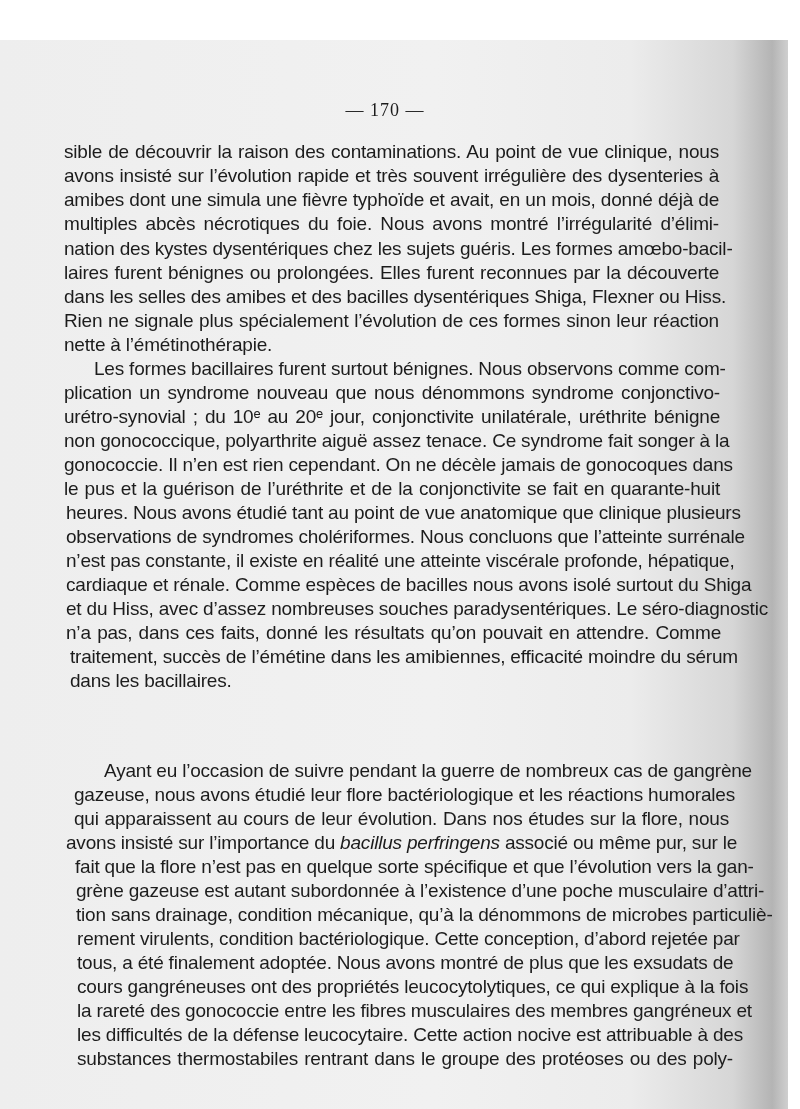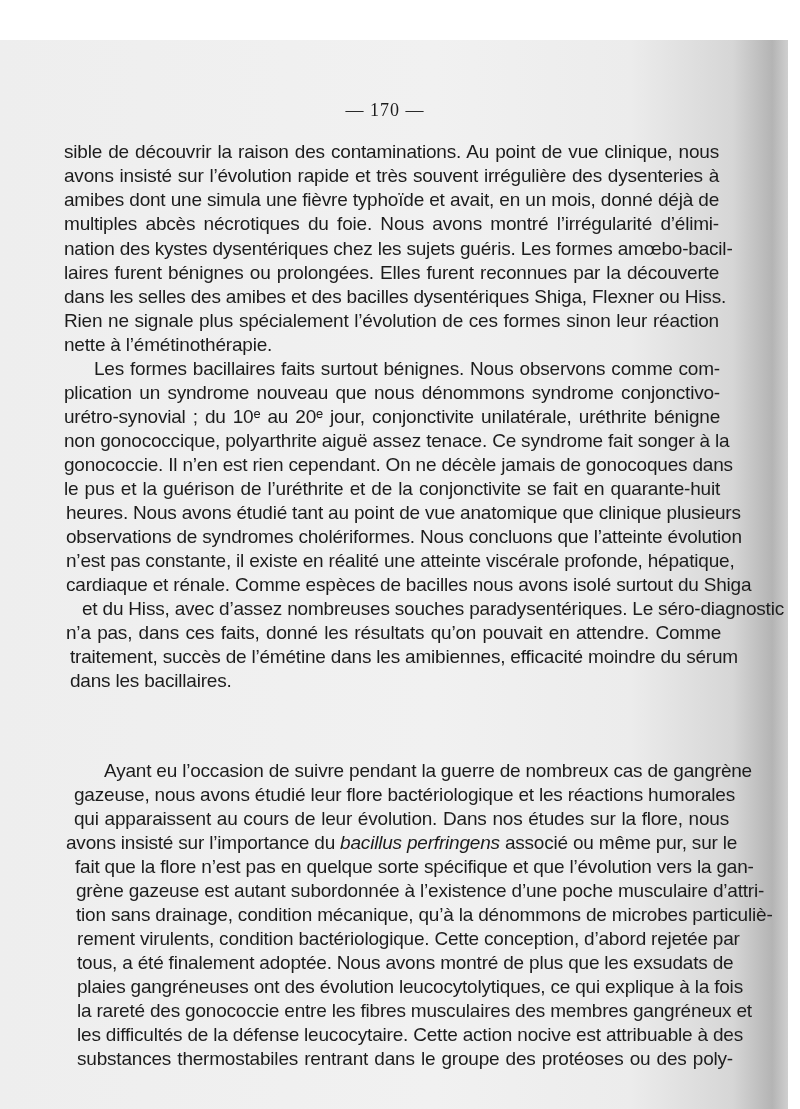--- a/index.html
+++ b/index.html
@@ -49,46 +49,46 @@
     <span class="line just" style="top:150px;left:64px;width:655px;">amibes dont une simula une fièvre typhoïde et avait, en un mois, donné déjà de</span>
     <span class="line just" style="top:174px;left:64px;width:655px;">multiples abcès nécrotiques du foie. Nous avons montré l’irrégularité d’élimi-</span>
     <span class="line just" style="top:199px;left:64px;width:655px;">nation des kystes dysentériques chez les sujets guéris. Les formes amœbo-bacil-</span>
     <span class="line just" style="top:223px;left:64px;width:655px;">laires furent bénignes ou prolongées. Elles furent reconnues par la découverte</span>
     <span class="line just" style="top:247px;left:64px;width:655px;">dans les selles des amibes et des bacilles dysentériques Shiga, Flexner ou Hiss.</span>
     <span class="line just" style="top:271px;left:64px;width:655px;">Rien ne signale plus spécialement l’évolution de ces formes sinon leur réaction</span>
     <span class="line" style="top:295px;left:64px;">nette à l’émétinothérapie.</span>
   </div>
 
   <div>
-    <span class="line just" style="top:319px;left:94px;width:626px;">Les formes bacillaires faits surtout bénignes. Nous observons comme com-</span>
+    <span class="line just" style="top:319px;left:94px;width:626px;">Les formes bacillaires furent surtout bénignes. Nous observons comme com-</span>
     <span class="line just" style="top:343px;left:64px;width:656px;">plication un syndrome nouveau que nous dénommons syndrome conjonctivo-</span>
     <span class="line just" style="top:367px;left:64px;width:656px;">urétro-synovial ; du 10ᵉ au 20ᵉ jour, conjonctivite unilatérale, uréthrite bénigne</span>
     <span class="line just" style="top:391px;left:64px;width:656px;">non gonococcique, polyarthrite aiguë assez tenace. Ce syndrome fait songer à la</span>
     <span class="line just" style="top:415px;left:64px;width:656px;">gonococcie. Il n’en est rien cependant. On ne décèle jamais de gonocoques dans</span>
     <span class="line just" style="top:439px;left:64px;width:656px;">le pus et la guérison de l’uréthrite et de la conjonctivite se fait en quarante-huit</span>
     <span class="line just" style="top:463px;left:66px;width:655px;">heures. Nous avons étudié tant au point de vue anatomique que clinique plusieurs</span>
-    <span class="line just" style="top:487px;left:66px;width:655px;">observations de syndromes cholériformes. Nous concluons que l’atteinte évolution</span>
+    <span class="line just" style="top:487px;left:66px;width:655px;">observations de syndromes cholériformes. Nous concluons que l’atteinte surrénale</span>
     <span class="line just" style="top:511px;left:66px;width:655px;">n’est pas constante, il existe en réalité une atteinte viscérale profonde, hépatique,</span>
     <span class="line just" style="top:535px;left:66px;width:655px;">cardiaque et rénale. Comme espèces de bacilles nous avons isolé surtout du Shiga</span>
-    <span class="line just" style="top:559px;left:82px;width:655px;">et du Hiss, avec d’assez nombreuses souches paradysentériques. Le séro-diagnostic</span>
+    <span class="line just" style="top:559px;left:66px;width:655px;">et du Hiss, avec d’assez nombreuses souches paradysentériques. Le séro-diagnostic</span>
     <span class="line just" style="top:583px;left:66px;width:655px;">n’a pas, dans ces faits, donné les résultats qu’on pouvait en attendre. Comme</span>
     <span class="line just" style="top:607px;left:70px;width:652px;">traitement, succès de l’émétine dans les amibiennes, efficacité moindre du sérum</span>
     <span class="line" style="top:631px;left:70px;">dans les bacillaires.</span>
   </div>
 
 
   <div>
     <span class="line just" style="top:721px;left:104px;width:624px;">Ayant eu l’occasion de suivre pendant la guerre de nombreux cas de gangrène</span>
     <span class="line just" style="top:745px;left:74px;width:655px;">gazeuse, nous avons étudié leur flore bactériologique et les réactions humorales</span>
     <span class="line just" style="top:769px;left:74px;width:655px;">qui apparaissent au cours de leur évolution. Dans nos études sur la flore, nous</span>
     <span class="line just" style="top:793px;left:66px;width:655px;"><span>avons insisté sur l’importance du </span><i>bacillus perfringens</i><span> associé ou même pur, sur le</span></span>
     <span class="line just" style="top:817px;left:75px;width:655px;">fait que la flore n’est pas en quelque sorte spécifique et que l’évolution vers la gan-</span>
     <span class="line just" style="top:841px;left:76px;width:655px;">grène gazeuse est autant subordonnée à l’existence d’une poche musculaire d’attri-</span>
     <span class="line just" style="top:865px;left:76px;width:655px;">tion sans drainage, condition mécanique, qu’à la dénommons de microbes particuliè-</span>
     <span class="line just" style="top:889px;left:77px;width:655px;">rement virulents, condition bactériologique. Cette conception, d’abord rejetée par</span>
     <span class="line just" style="top:913px;left:77px;width:655px;">tous, a été finalement adoptée. Nous avons montré de plus que les exsudats de</span>
-    <span class="line just" style="top:937px;left:77px;width:656px;">plaies gangréneuses ont des évolution leucocytolytiques, ce qui explique à la fois</span>
+    <span class="line just" style="top:937px;left:77px;width:656px;">cours gangréneuses ont des propriétés leucocytolytiques, ce qui explique à la fois</span>
     <span class="line just" style="top:961px;left:77px;width:656px;">la rareté des gonococcie entre les fibres musculaires des membres gangréneux et</span>
     <span class="line just" style="top:985px;left:77px;width:656px;">les difficultés de la défense leucocytaire. Cette action nocive est attribuable à des</span>
     <span class="line just" style="top:1009px;left:77px;width:656px;">substances thermostabiles rentrant dans le groupe des protéoses ou des poly-</span>
   </div>
 
 </div>
 
 </body></html>

